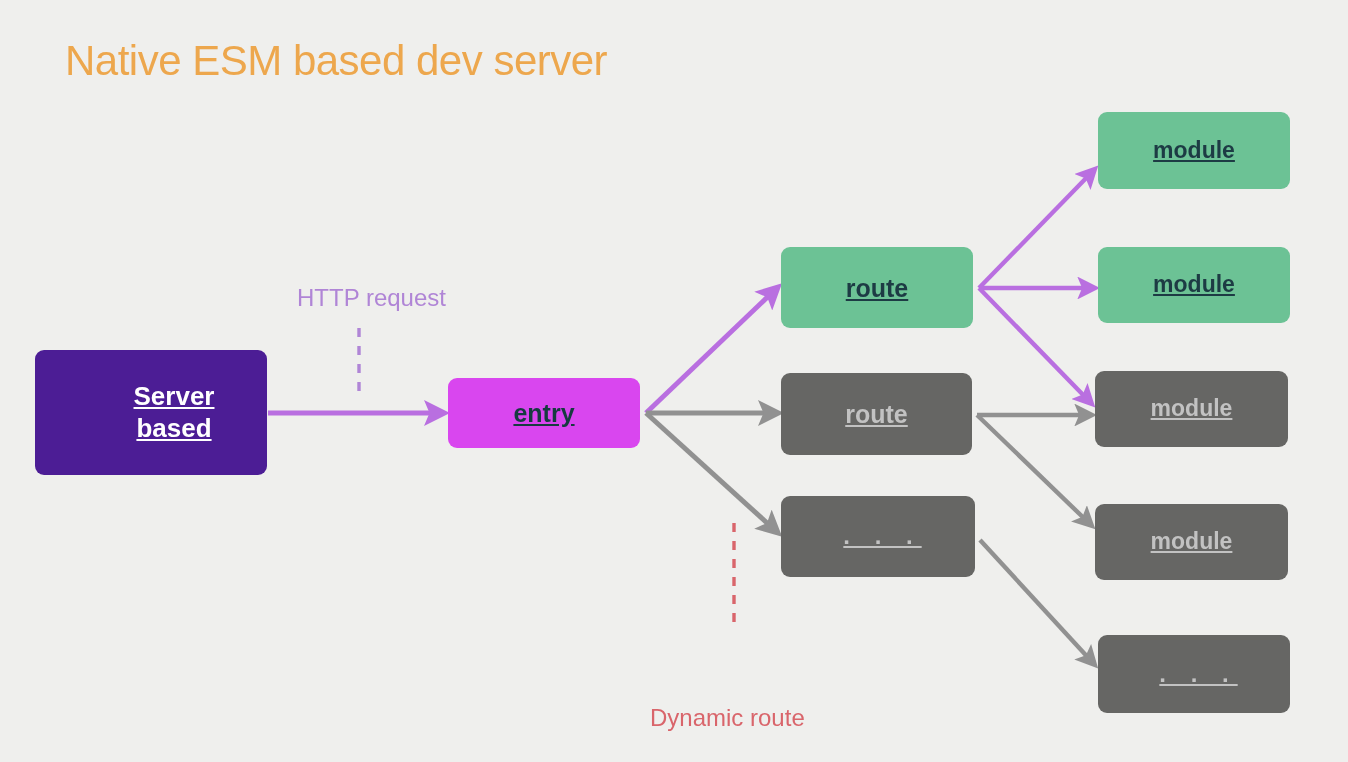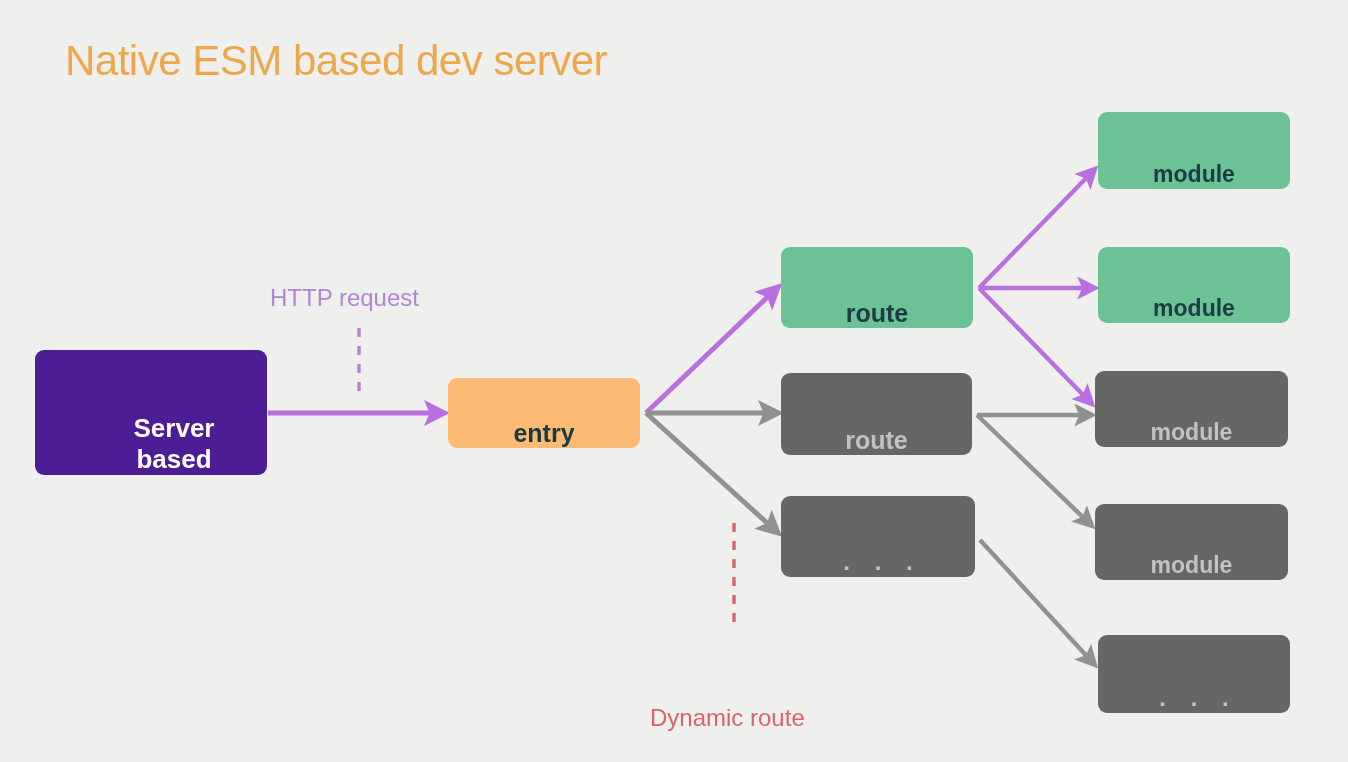--- a/index.html
+++ b/index.html
@@ -30,43 +30,44 @@
     font-weight: 400;
     color: #eda74d;
     letter-spacing: -0.5px;
     white-space: nowrap;
     margin-left: 37px;
   }
   .node {
     position: absolute;
     border-radius: 9px;
     display: flex;
-    align-items: flex-end;
+    align-items: center;
     justify-content: center;
     text-align: center;
     font-weight: bold;
     line-height: 1.2;
     box-sizing: border-box;
+    text-decoration: underline;
   }
   .node.teal   { background: #4c1d95; color: #ffffff; padding-left: 46px; }
-  .node.lime   { background: #fdba74; color: #163b40; }
+  .node.lime   { background: #d946ef; color: #163b40; }
   .node.green  { background: #6cc295; color: #1d3b44; }
   .node.gray   { background: #666664; color: #c2c2c2; }
   .node .dots {
     letter-spacing: 9px;
     padding-left: 9px;
     font-weight: bold;
   }
   .edge-label {
     position: absolute;
     white-space: pre;
     line-height: 1.28;
   }
   .label-http {
-    left: 270px;
+    left: 297px;
     top: 283px;
     font-size: 24px;
     color: #b085d6;
   }
   .label-dynamic {
     left: 650px;
     top: 642px;
     font-size: 24px;
     color: #d9656b;
   }

